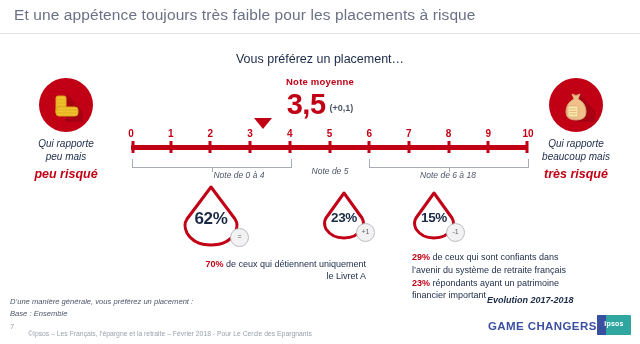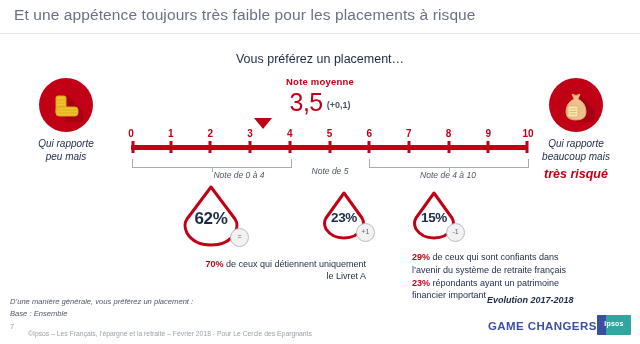--- a/index.html
+++ b/index.html
@@ -33,21 +33,21 @@
   
   .note-label{
     position:absolute; left:0; top:76px; width:640px; text-align:center;
     font-size:9.5px; font-weight:bold; color:#c10016; letter-spacing:.2px;
   }
   .note-value-wrap{
     position:absolute; left:0; top:88px; width:640px;
     text-align:center; white-space:nowrap;
   }
   .note-value{
-    font-size:25px; font-weight:normal; color:#c10016; letter-spacing:-.5px;
+    font-size:29px; font-weight:bold; color:#c10016; letter-spacing:-.5px;
   }
   .note-delta{
     font-size:9px; color:#4d5568; font-weight:bold; margin-left:4px;
     position:relative; top:-3px;
   }
   .note-arrow{
     position:absolute; left:254px; top:118px;
     width:0;height:0;
     border-left:9px solid transparent;
     border-right:9px solid transparent;
@@ -216,21 +216,21 @@
   <div class="bracket" style="left:132px; top:159px; width:158px;">
     <div class="bracket-tick"></div>
   </div>
   <div class="bracket-label" style="left:211px; top:170px;margin-left:28px;">Note de 0 à 4</div>
 
   <div class="bracket-label" style="left:330px; top:166px;">Note de 5</div>
 
   <div class="bracket" style="left:369px; top:159px; width:158px;">
     <div class="bracket-tick"></div>
   </div>
-  <div class="bracket-label" style="left:448px; top:170px;">Note de 4 à 10</div>
+  <div class="bracket-label" style="left:448px; top:170px;">Note de 6 à 18</div>
 
   <div class="side left">
     <div class="side-circle">
       <svg width="54" height="54" viewBox="0 0 54 54">
         <path d="M28 16 L44 34 L44 44 L26 44 Z" fill="#8f0010" opacity="0.55"></path>
         <g fill="#f2c12e" stroke="#d6a31b" stroke-width="1">
           <rect x="17" y="18" width="10" height="18" rx="2"></rect>
           <rect x="17" y="29" width="22" height="9" rx="3"></rect>
         </g>
         <g stroke="#d6a31b" stroke-width="0.8" opacity="0.85">
@@ -238,20 +238,21 @@
           <line x1="18" y1="25" x2="26" y2="25"></line>
           <line x1="18" y1="28" x2="26" y2="28"></line>
           <line x1="18" y1="32" x2="38" y2="32"></line>
           <line x1="18" y1="35" x2="38" y2="35"></line>
         </g>
       </svg>
     </div>
     <div class="side-caption">
       <span>Qui rapporte</span><br>
       <span>peu mais</span>
+      <span class="side-strong">peu risqué</span>
     </div>
   </div>
 
   <div class="side right">
     <div class="side-circle">
       <svg width="54" height="54" viewBox="0 0 54 54">
         <path d="M29 14 L46 33 L46 44 L26 44 Z" fill="#8f0010" opacity="0.55"></path>
         <path d="M23 16 q4 3 8 0 l-2 5 q8 4 8 13 q0 8 -10 8 q-10 0 -10 -8 q0 -9 8 -13 z" fill="#efc08a" stroke="#d8a878" stroke-width="1"></path>
         <rect x="19" y="28" width="10" height="11" rx="1.5" fill="#fbe9a8" stroke="#d8a878" stroke-width="0.8"></rect>
         <g stroke="#d8a878" stroke-width="0.8">

